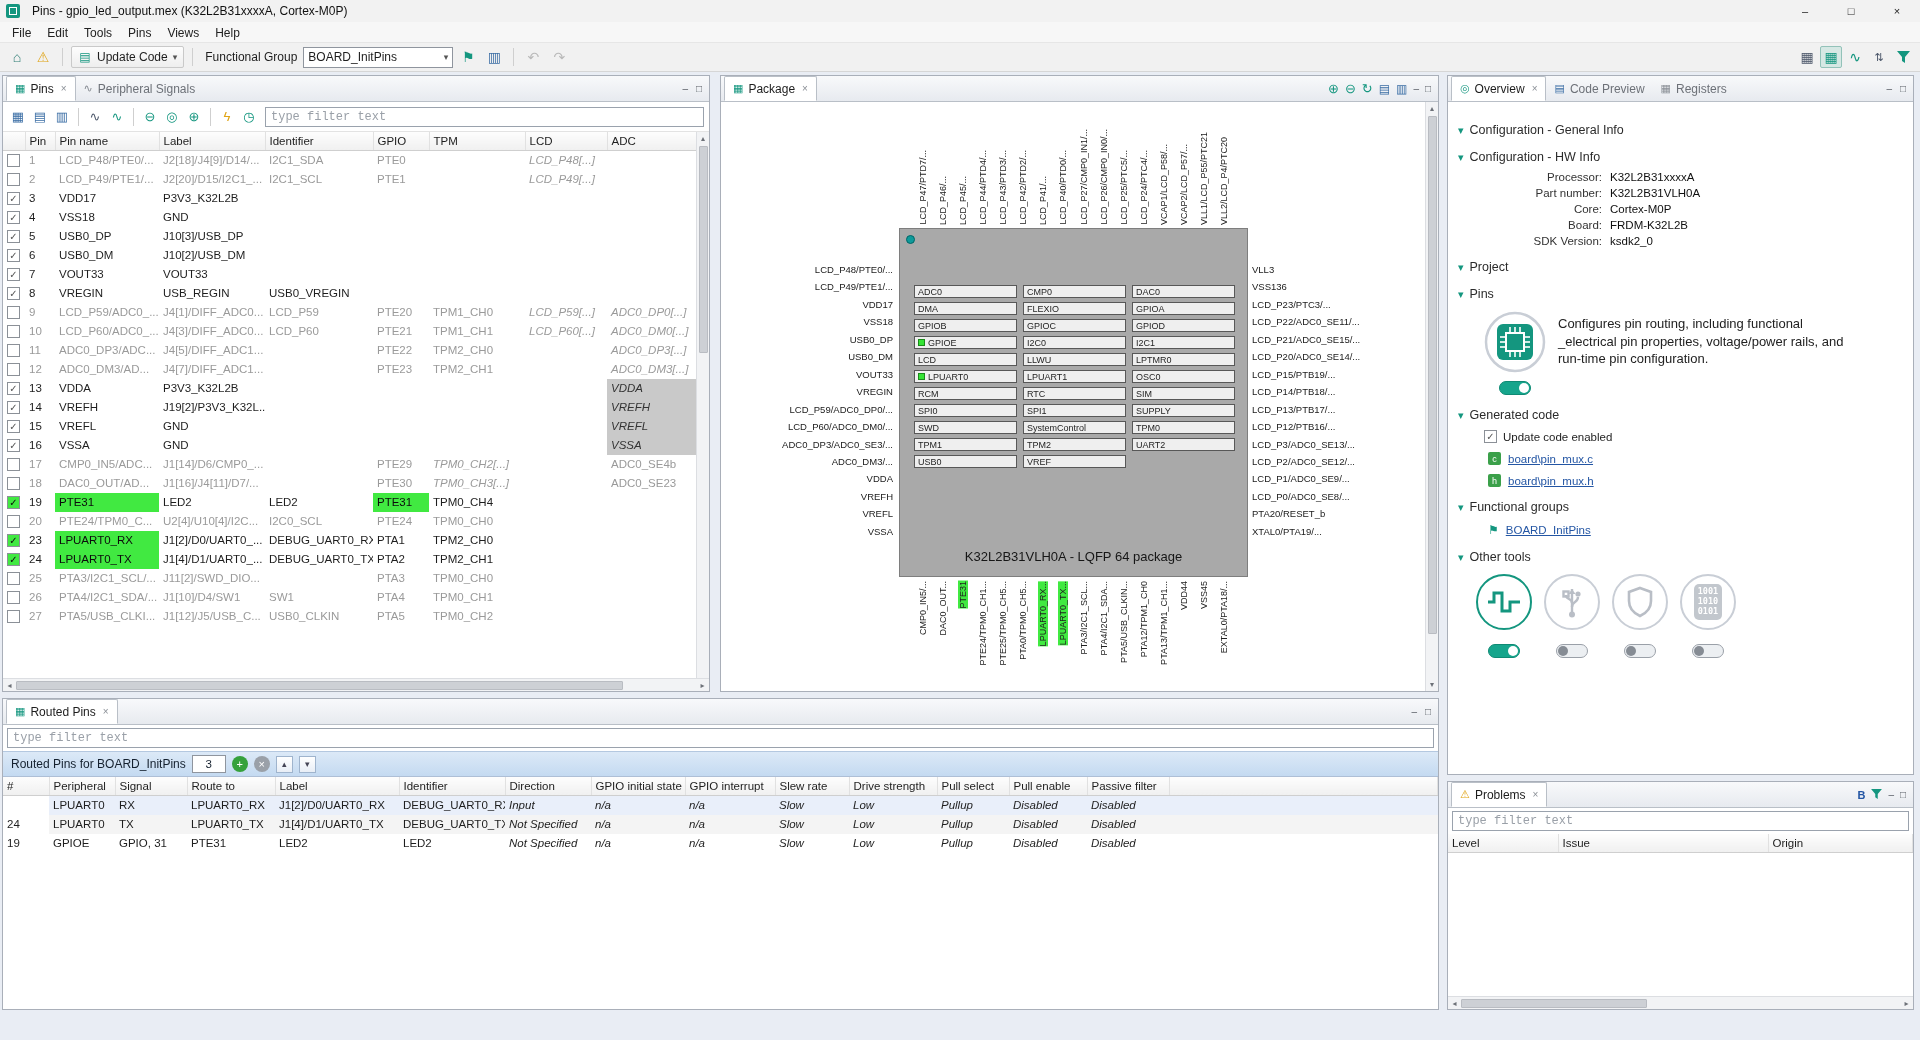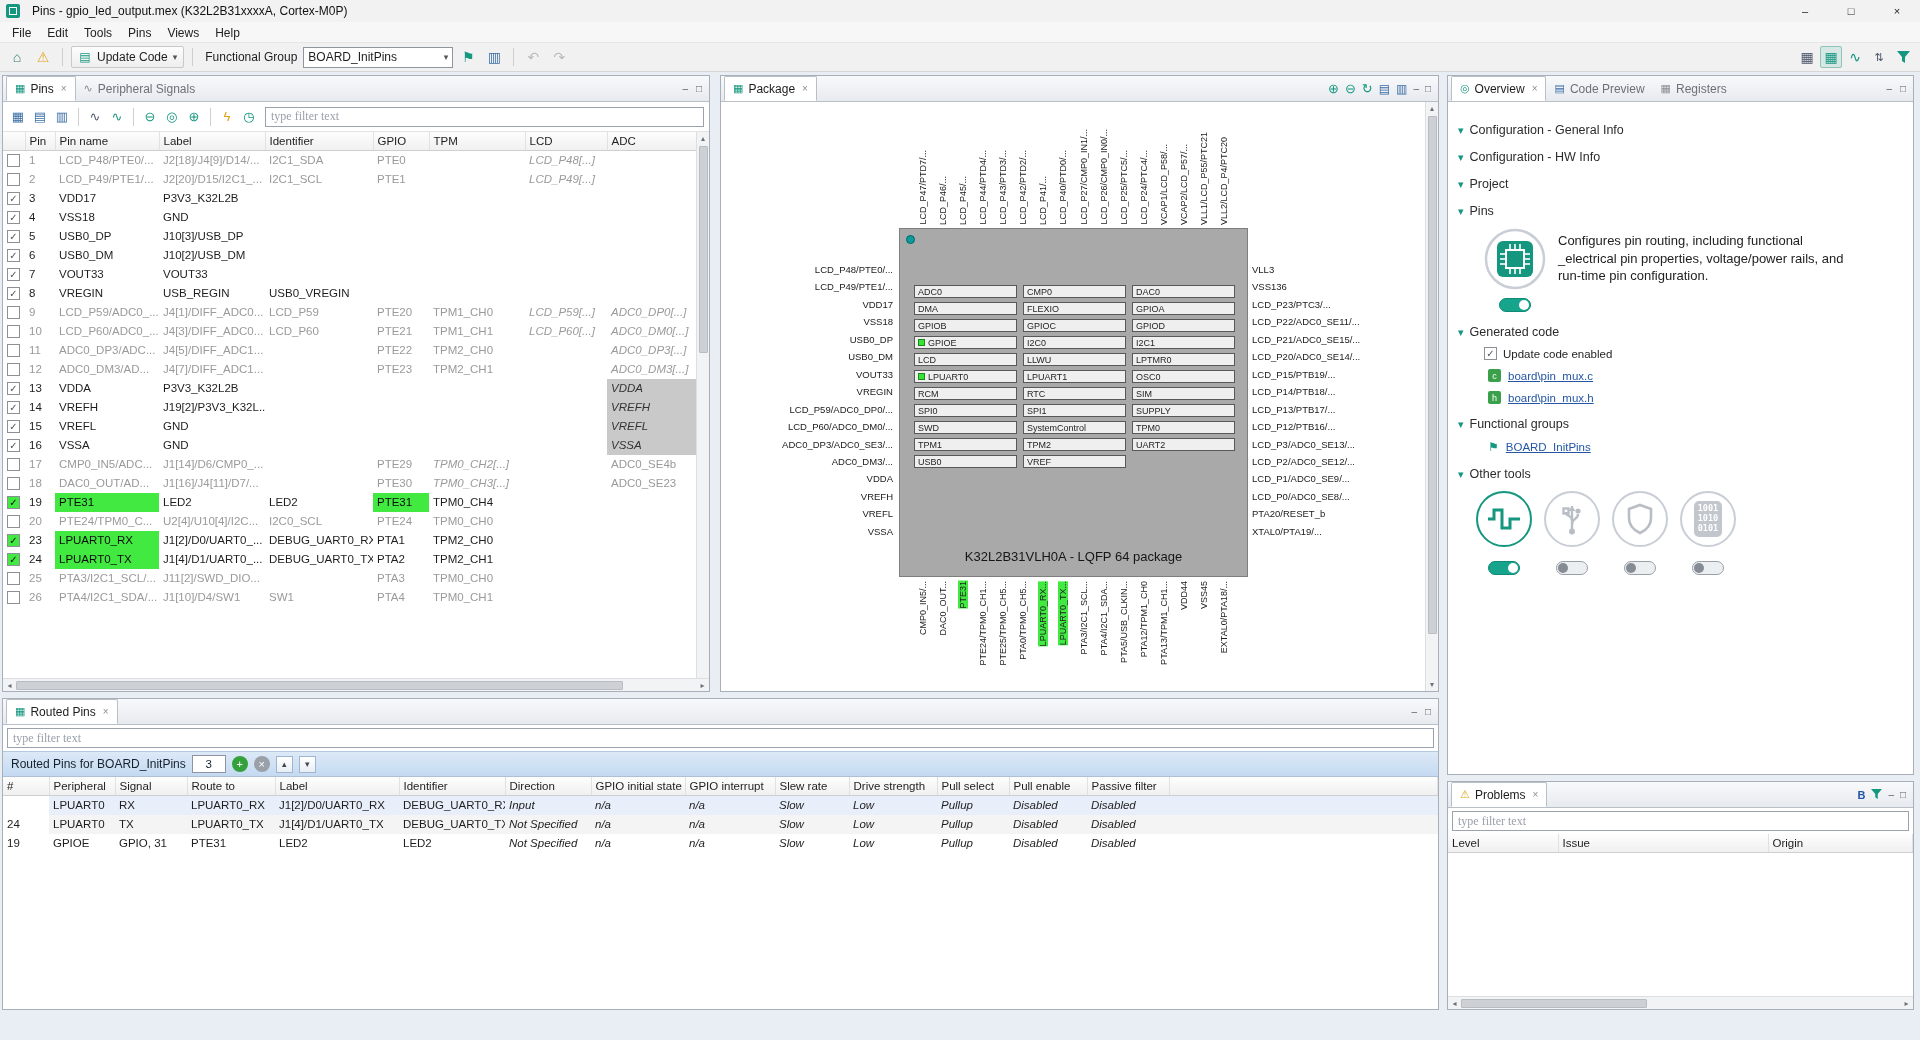--- a/index.html
+++ b/index.html
@@ -25,21 +25,21 @@
 .panel{position:absolute;background:#fff;border:1px solid #a9afb9;display:flex;flex-direction:column;overflow:hidden}
 .tabbar{height:26px;flex:none;display:flex;align-items:flex-end;background:linear-gradient(#f8f9fb,#e7eaef);border-bottom:1px solid #b9bfc7;padding-left:3px}
 .tab{height:25px;display:flex;align-items:center;gap:5px;padding:0 8px;font-size:12px;color:#6d7178}
 .tab.active{background:#fff;border:1px solid #b9bfc7;border-bottom:1px solid #fff;border-radius:2px 2px 0 0;color:#1d1d1d}
 .tab .ticon{font-size:11px}
 .tab .tclose{font-size:10px;color:#8a8f96;margin-left:2px}
 .tb-spacer{flex:1}
 .panebtns{display:flex;align-items:center;gap:8px;padding:0 7px;height:100%;font-size:10px;color:#5a5f66}
 .panebtn{font-size:10px;color:#5a5f66}
 .filter-row{padding:3px 4px;flex:none}
-.filter-input{width:100%;height:20px;border:1px solid #9aa2ad;padding:0 5px;font-size:12px;font-family:Liberation Serif, serif}
+.filter-input{width:100%;height:20px;border:1px solid #9aa2ad;padding:0 5px;font-size:12px;font-family:Liberation Mono, monospace}
 .filter-input::placeholder{color:#9aa0a8}
 
 table.grid{border-collapse:collapse;table-layout:fixed;font-size:11.5px}
 table.grid th{font-weight:normal;text-align:left;background:linear-gradient(#fdfdfd,#f0f0f0);border-right:1px solid #e1e1e1;border-bottom:1px solid #cfcfcf;padding:3px 4px;white-space:nowrap;overflow:hidden}
 table.grid td{padding:1px 4px;white-space:nowrap;overflow:hidden;height:19px}
 td.dim{color:#9a9a9a}
 td.it,span.it{font-style:italic}
 td.hl{background:#41e941;color:#0c0c0c}
 td.shade{background:#c9c9c9;font-style:italic;color:#333}
 .cbx{width:13px;height:13px;border:1px solid #8b9097;background:#fff;display:flex;align-items:center;justify-content:center;font-size:10px;color:#555}
@@ -538,20 +538,33 @@
             <tr>
               <td>
                 <span class="cbx"></span>
               </td>
               <td class="dim">26</td>
               <td class="dim">PTA4/I2C1_SDA/...</td>
               <td class="dim">J1[10]/D4/SW1</td>
               <td class="dim">SW1</td>
               <td class="dim">PTA4</td>
               <td class="dim">TPM0_CH1</td>
+              <td class="dim"></td>
+              <td class="dim"></td>
+            </tr>
+            <tr>
+              <td>
+                <span class="cbx"></span>
+              </td>
+              <td class="dim">27</td>
+              <td class="dim">PTA5/USB_CLKI...</td>
+              <td class="dim">J1[12]/J5/USB_C...</td>
+              <td class="dim">USB0_CLKIN</td>
+              <td class="dim">PTA5</td>
+              <td class="dim">TPM0_CH2</td>
               <td class="dim"></td>
               <td class="dim"></td>
             </tr>
           </tbody>
       </table>
       <div class="vscroll">
         <span class="arr">▴</span>
         <div class="thumb" style="height:38%;margin-top:1px"></div>
       </div>
     </div>
@@ -852,20 +865,32 @@
     </div>
     <div id="ov-content">
       <div class="sect-head">
         <span class="chev">▾</span>
         <span>Configuration - General Info</span>
       </div>
       <div class="sect-head">
         <span class="chev">▾</span>
         <span>Configuration - HW Info</span>
       </div>
+      <div class="hw-grid" id="hw-grid">
+          <div class="hw-label">Processor:</div>
+          <div class="hw-value">K32L2B31xxxxA</div>
+          <div class="hw-label">Part number:</div>
+          <div class="hw-value">K32L2B31VLH0A</div>
+          <div class="hw-label">Core:</div>
+          <div class="hw-value">Cortex-M0P</div>
+          <div class="hw-label">Board:</div>
+          <div class="hw-value">FRDM-K32L2B</div>
+          <div class="hw-label">SDK Version:</div>
+          <div class="hw-value">ksdk2_0</div>
+        </div>
       <div class="sect-head">
         <span class="chev">▾</span>
         <span>Project</span>
       </div>
       <div class="sect-head">
         <span class="chev">▾</span>
         <span>Pins</span>
       </div>
       <div id="pins-sect-body">
         <div style="display:flex;flex-direction:column;align-items:center;gap:8px">

